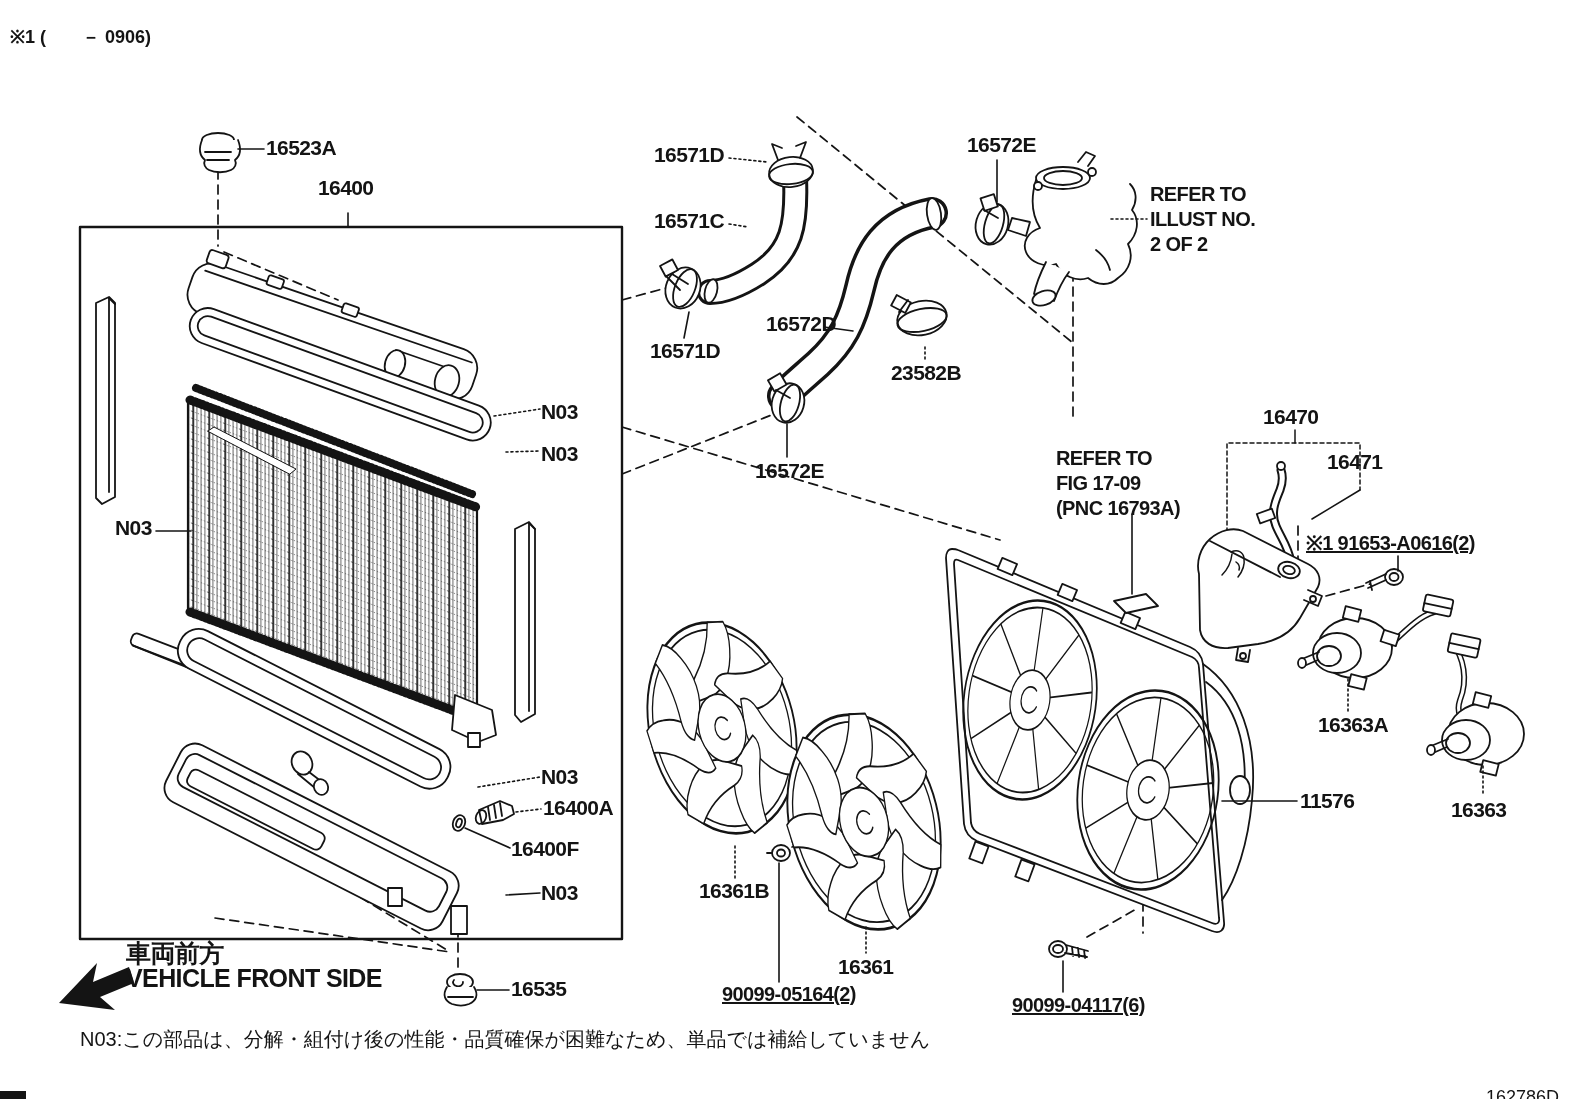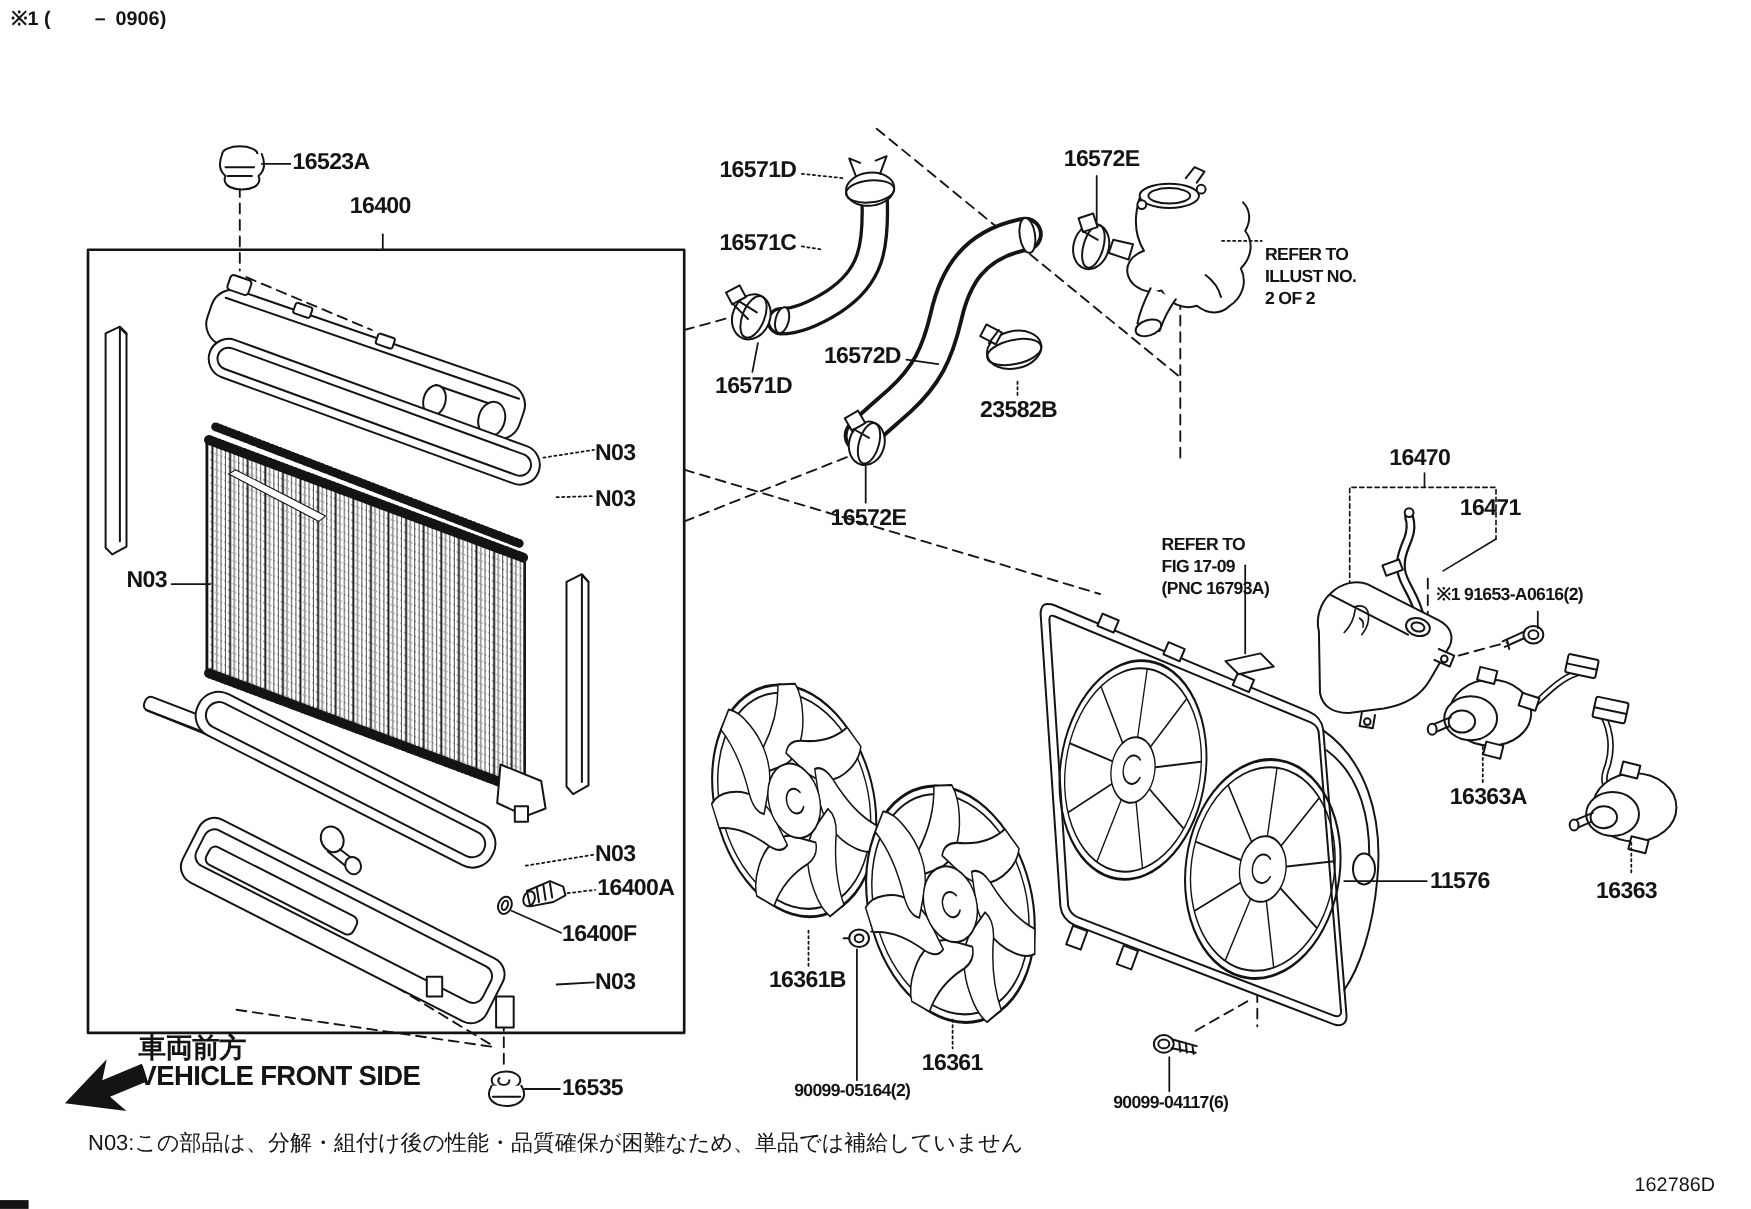--- a/index.html
+++ b/index.html
@@ -1,25 +1,25 @@
 <!DOCTYPE html>
 <html><head>
 <meta charset="utf-8">
 <style>
   html,body{margin:0;padding:0;background:#fff;}
   .stage{position:relative;width:1592px;height:1099px;background:#ffffff;overflow:hidden;
          font-family:"Liberation Sans",sans-serif;color:#141414;}
   #art{position:absolute;left:0;top:0;}
   .lbl{position:absolute;font-family:"Liberation Sans",sans-serif;font-weight:bold;
        font-size:21px;color:#141414;letter-spacing:-0.6px;white-space:pre-line;line-height:1.1;}
-  .s20{font-size:16px;}
+  .s20{font-size:20px;text-decoration:underline;}
   .s19{font-size:25px;}
-  .s18{font-size:16px;line-height:1.25;margin-top:40px;}
+  .s18{font-size:20px;line-height:1.25;}
   .note{font-weight:normal;font-size:20px;letter-spacing:0;}
-  .plain{font-weight:normal;letter-spacing:0;font-size:18px;}
+  .plain{font-weight:normal;letter-spacing:0;font-size:18px;margin-top:20px;}
 </style>
 </head>
 <body>
 
 <div class="stage">
 
 <svg id="art" width="1592" height="1099" viewBox="0 0 1592 1099">
   <defs>
     <pattern id="fins" width="16" height="7" patternUnits="userSpaceOnUse" patternTransform="skewY(20.5)">
       <rect width="16" height="7" fill="#ffffff"></rect>
@@ -415,21 +415,21 @@
 <div class="lbl s19 plain" style="left:10px;top:8px;font-weight:bold">※1 (　　－ 0906)</div>
 
 <div class="lbl" style="left:266px;top:136px">16523A</div>
 <div class="lbl" style="left:318px;top:176px">16400</div>
 <div class="lbl" style="left:654px;top:143px">16571D</div>
 <div class="lbl" style="left:654px;top:209px">16571C</div>
 <div class="lbl" style="left:967px;top:133px">16572E</div>
 <div class="lbl s18" style="left:1150px;top:182px">REFER TO
 ILLUST NO.
 2 OF 2</div>
-<div class="lbl" style="left:749px;top:312px">16572D</div>
+<div class="lbl" style="left:766px;top:312px">16572D</div>
 <div class="lbl" style="left:650px;top:339px">16571D</div>
 <div class="lbl" style="left:891px;top:361px">23582B</div>
 <div class="lbl" style="left:755px;top:459px">16572E</div>
 <div class="lbl" style="left:1263px;top:405px">16470</div>
 <div class="lbl" style="left:1327px;top:450px">16471</div>
 <div class="lbl s18" style="left:1056px;top:446px">REFER TO
 FIG 17-09
 (PNC 16793A)</div>
 <div class="lbl s20" style="left:1306px;top:532px">※1 91653-A0616(2)</div>
 

